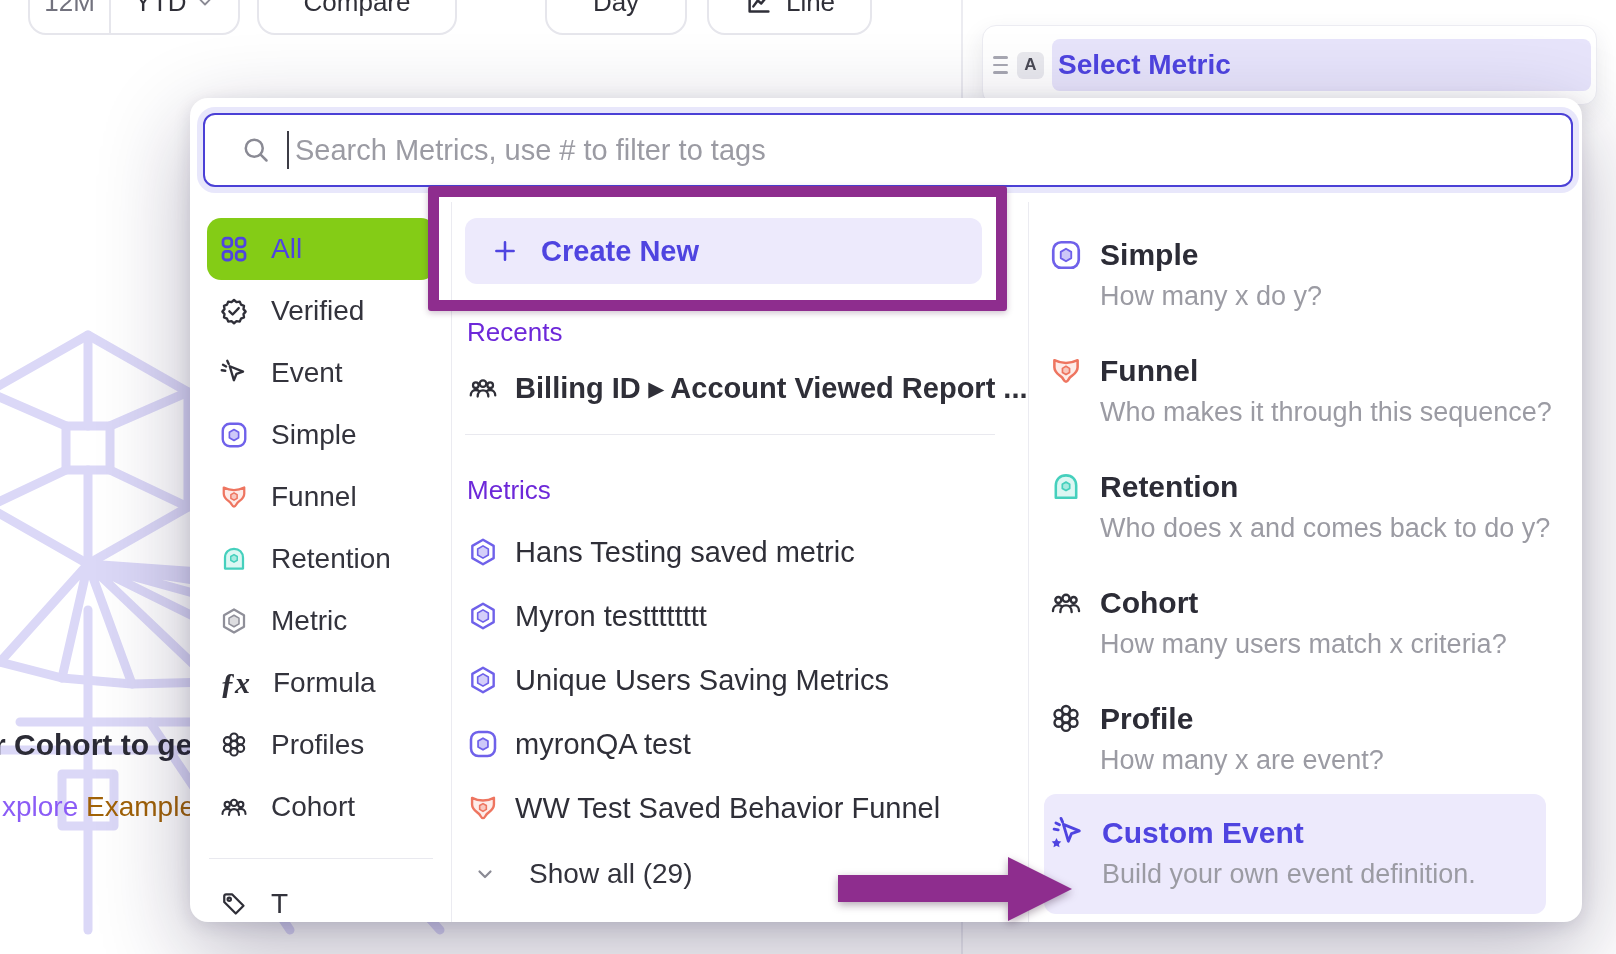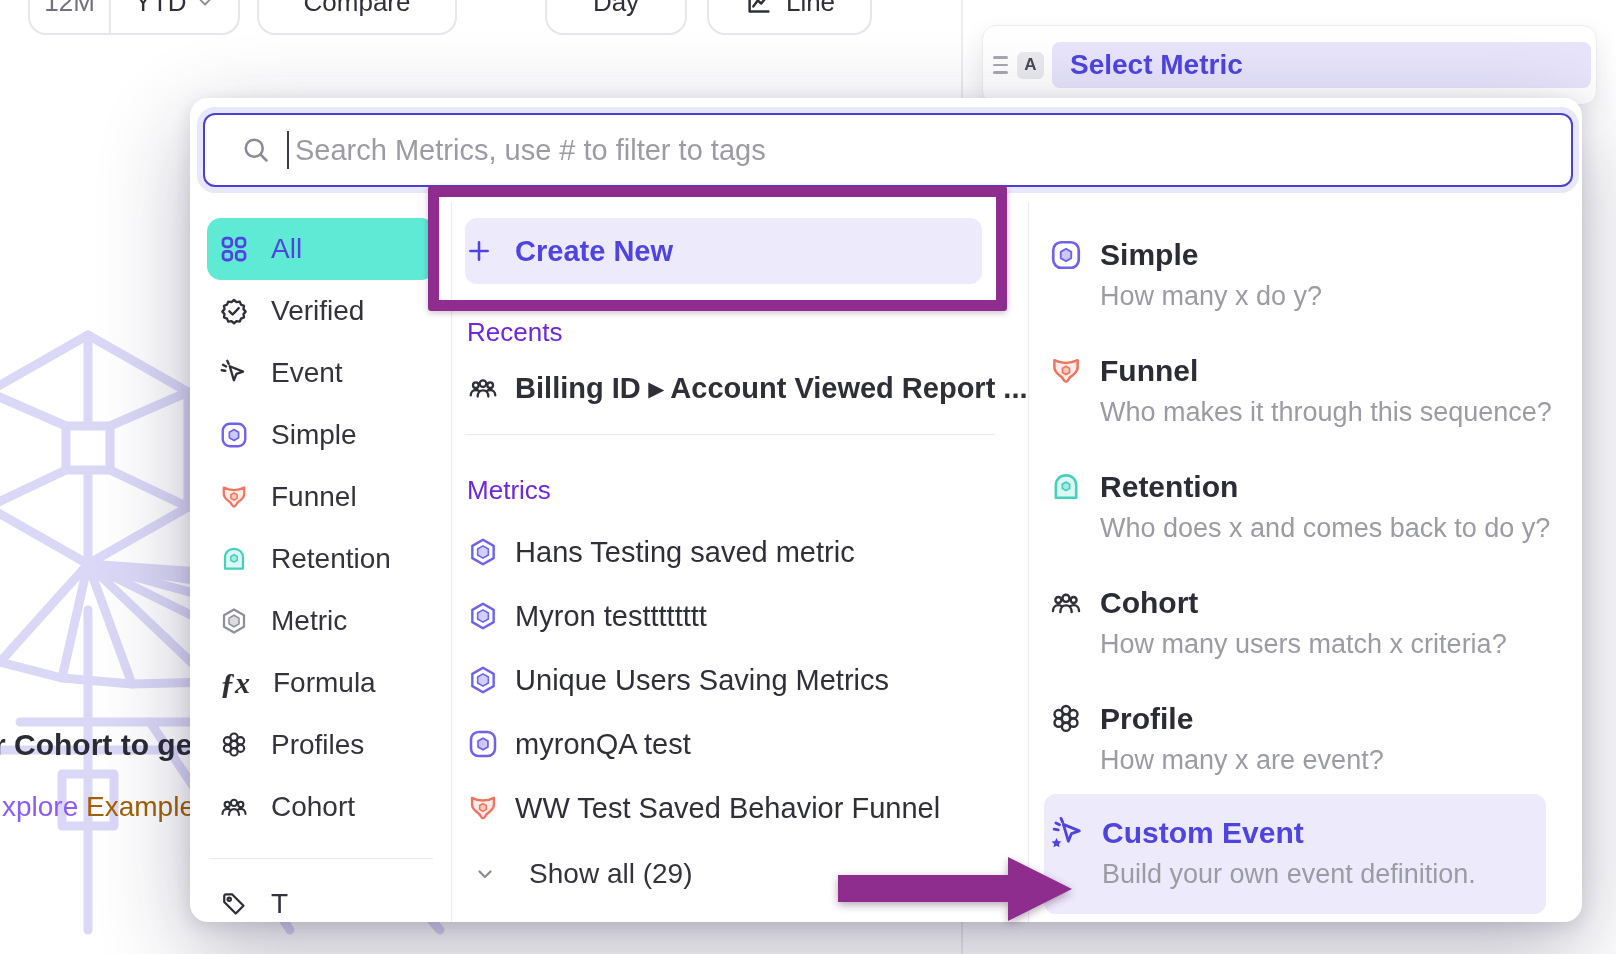--- a/index.html
+++ b/index.html
@@ -37,22 +37,22 @@
     box-shadow:0 10px 24px rgba(40,40,70,.10); display:flex; align-items:center;
     padding:0 5px 0 6px; z-index:1;
   }
   #qb-drag { width:22px; display:flex; flex-direction:column; gap:5px; align-items:center; cursor:grab; }
   #qb-drag i { display:block; width:15px; height:2.5px; background:#a8a8b3; border-radius:2px; }
   #qb-badge {
     width:27px; height:27px; margin:0 8px 0 6px; border-radius:6px; background:#e9e9ee;
     color:#4a4a55; font-weight:700; font-size:17px; display:flex; align-items:center; justify-content:center;
   }
   #qb-pill {
-    flex:1; height:46px; background:#e7e4fb; border-radius:8px; display:flex; align-items:center;
-    padding-left:18px; color:#4f44e0; font-size:28px; font-weight:600; cursor:pointer;
+    flex:1; height:52px; background:#e7e4fb; border-radius:8px; display:flex; align-items:center;
+    padding-left:6px; color:#4f44e0; font-size:28px; font-weight:600; cursor:pointer;
   }
   
   #modal {
     position:absolute; left:190px; top:98px; width:1392px; height:824px;
     background:#fff; border-radius:18px; overflow:hidden; z-index:10;
     box-shadow:0 30px 90px rgba(25,15,60,.30), 0 4px 18px rgba(25,15,60,.12);
   }
   #search-wrap {
     position:absolute; left:13px; top:15px; right:9px; height:74px;
     border:2.5px solid #4b40d6; border-radius:12px; background:#fff;
@@ -66,27 +66,27 @@
   }
   #search-input::placeholder { color:#9b9ba3; }
   #modal-body { position:absolute; left:0; top:104px; right:0; bottom:0; display:flex; }
   .vdiv { width:1.5px; background:#ebebf1; }
   
   #m-sidebar { width:262px; padding:16px 0 0 17px; }
   .side-item {
     display:flex; align-items:center; height:62px; gap:22px; padding-left:12px;
     width:228px; border-radius:14px; font-size:28px; font-weight:500; color:#33333c; cursor:pointer;
   }
-  .side-item.selected { background:#5eead4; color:#4f44e0; }
+  .side-item.selected { background:#84cc16; color:#4f44e0; }
   .side-divider { width:224px; height:1px; background:#e9e9ef; margin:20px 0 14px 2px; }
   
   #m-middle { flex:1; padding:16px 0 0 13px; position:relative; }
   #create-btn {
     width:517px; height:66px; background:#edeafc; border-radius:12px;
-    display:flex; align-items:center; gap:22px; 
+    display:flex; align-items:center; gap:22px; padding-left:26px;
     color:#4f44e0; font-size:29px; font-weight:600; cursor:pointer;
   }
   .mid-header { margin:33px 0 0 2px; font-size:26px; font-weight:500; color:#6d28d9; }
   .recent-row, .metric-row {
     display:flex; align-items:center; gap:16px; padding-left:2px; height:64px;
     font-size:29px; color:#2f2f38; cursor:pointer; white-space:nowrap;
   }
   .recent-row { height:48px; margin-top:16px; font-weight:600; }
   #mid-divider { margin:22px 0 0 0; width:530px; height:1px; background:#e9e9ef; }
   #metrics-h { margin-top:40px; }

